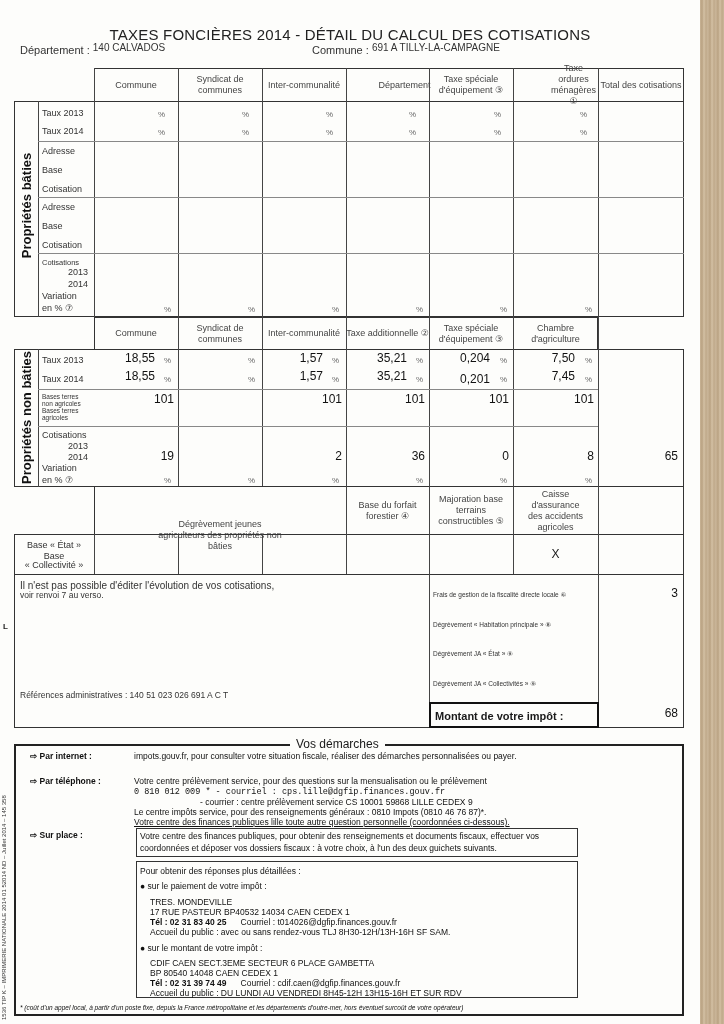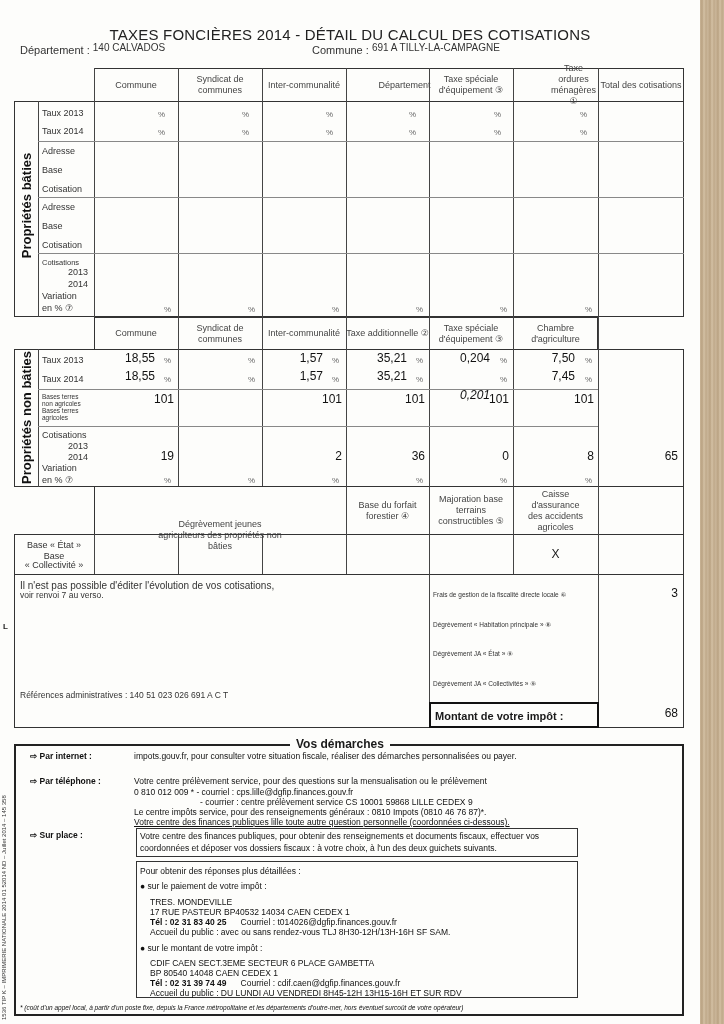--- a/index.html
+++ b/index.html
@@ -152,21 +152,21 @@
 
 <div class="num" style="left:110px;top:351px;width:45px;">18,55</div>
 <div class="num" style="left:278px;top:351px;width:45px;">1,57</div>
 <div class="num" style="left:362px;top:351px;width:45px;">35,21</div>
 <div class="num" style="left:445px;top:351px;width:45px;">0,204</div>
 <div class="num" style="left:530px;top:351px;width:45px;">7,50</div>
 
 <div class="num" style="left:110px;top:369px;width:45px;">18,55</div>
 <div class="num" style="left:278px;top:369px;width:45px;">1,57</div>
 <div class="num" style="left:362px;top:369px;width:45px;">35,21</div>
-<div class="num" style="left:445px;top:388px;width:45px;font-style:italic;">0,201</div>
+<div class="num" style="left:445px;top:372px;width:45px;">0,201</div>
 <div class="num" style="left:530px;top:369px;width:45px;">7,45</div>
 
 <div class="pct" style="left:164px;top:356px;">%</div>
 <div class="pct" style="left:248px;top:356px;">%</div>
 <div class="pct" style="left:332px;top:356px;">%</div>
 <div class="pct" style="left:416px;top:356px;">%</div>
 <div class="pct" style="left:500px;top:356px;">%</div>
 <div class="pct" style="left:585px;top:356px;">%</div>
 <div class="pct" style="left:164px;top:375px;">%</div>
 <div class="pct" style="left:248px;top:375px;">%</div>
@@ -229,28 +229,28 @@
 <div class="num" style="left:620px;top:586px;width:58px;">3</div>
 <div class="small-right" style="left:433px;top:621px;">Dégrèvement « Habitation principale » ⑧</div>
 <div class="small-right" style="left:433px;top:650px;">Dégrèvement JA « État » ⑨</div>
 <div class="small-right" style="left:433px;top:680px;">Dégrèvement JA « Collectivités » ⑨</div>
 
 <div class="box" style="left:429px;top:702px;width:170px;height:26px;border-width:2px;border-color:#111;"></div>
 <div class="abs" style="left:435px;top:710px;font-size:11px;font-weight:bold;">Montant de votre impôt :</div>
 <div class="num" style="left:620px;top:706px;width:58px;">68</div>
 
 <div class="box" style="left:14px;top:744px;width:670px;height:272px;border-width:2px;border-color:#222;"></div>
-<div class="abs" style="left:290px;top:737px;padding:0 6px;background:#fdfdfb;font-size:12px;font-weight:bold;">Vos démarches</div>
+<div class="abs" style="left:290px;top:737px;padding:0 6px;background:#fdfdfb;font-size:12px;">Vos démarches</div>
 
 <div class="vd" style="left:30px;top:751px;"><b><span>⇨ </span><span>Par internet :</span></b></div>
 <div class="vd" style="left:134px;top:751px;">impots.gouv.fr, pour consulter votre situation fiscale, réaliser des démarches personnalisées ou payer.</div>
 
 <div class="vd" style="left:30px;top:776px;"><b><span>⇨ </span><span>Par téléphone :</span></b></div>
 <div class="vd" style="left:134px;top:776px;">Votre centre prélèvement service, pour des questions sur la mensualisation ou le prélèvement</div>
-<div class="vd" style="left:134px;top:787px;">0 810 012 009 *  - courriel : cps.lille@dgfip.finances.gouv.fr</div>
+<div class="vd" style="left:134px;top:787px;font-family:Liberation Mono, monospace;">0 810 012 009 *  - courriel : cps.lille@dgfip.finances.gouv.fr</div>
 <div class="vd" style="left:200px;top:797px;">- courrier : centre prélèvement service CS 10001 59868 LILLE CEDEX 9</div>
 <div class="vd" style="left:134px;top:807px;">Le centre impôts service, pour des renseignements généraux : 0810 Impots (0810 46 76 87)*.</div>
 <div class="vd" style="left:134px;top:817px;text-decoration:underline;">Votre centre des finances publiques lille toute autre question personnelle (coordonnées ci-dessous).</div>
 
 <div class="vd" style="left:30px;top:830px;"><b><span>⇨ </span><span>Sur place :</span></b></div>
 <div class="box" style="left:136px;top:828px;width:442px;height:29px;"></div>
 <div class="vd" style="left:140px;top:831px;">Votre centre des finances publiques, pour obtenir des renseignements et documents fiscaux, effectuer vos</div>
 <div class="vd" style="left:140px;top:843px;">coordonnées et déposer vos dossiers fiscaux : à votre choix, à l'un des deux guichets suivants.</div>
 
 <div class="box" style="left:136px;top:861px;width:442px;height:137px;"></div>

